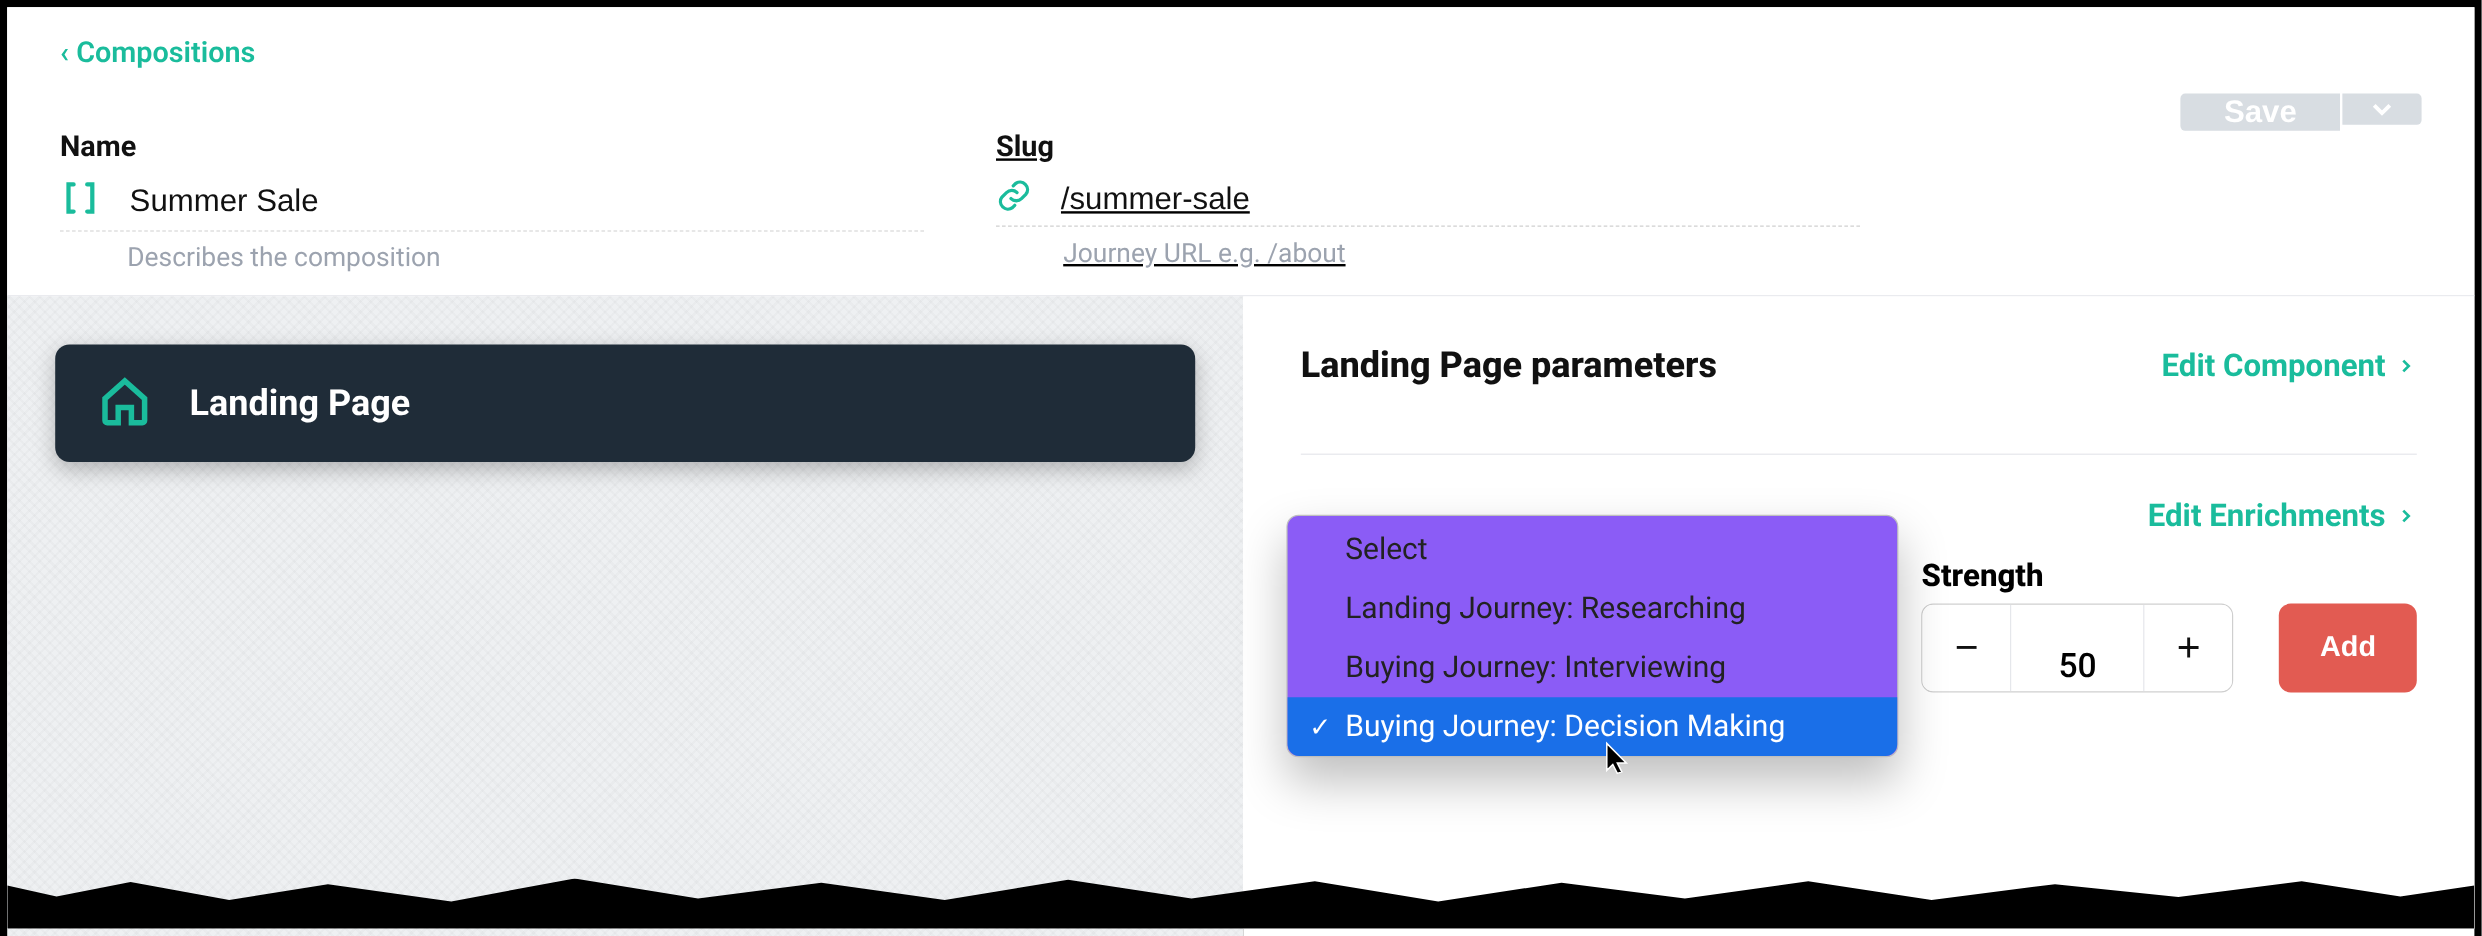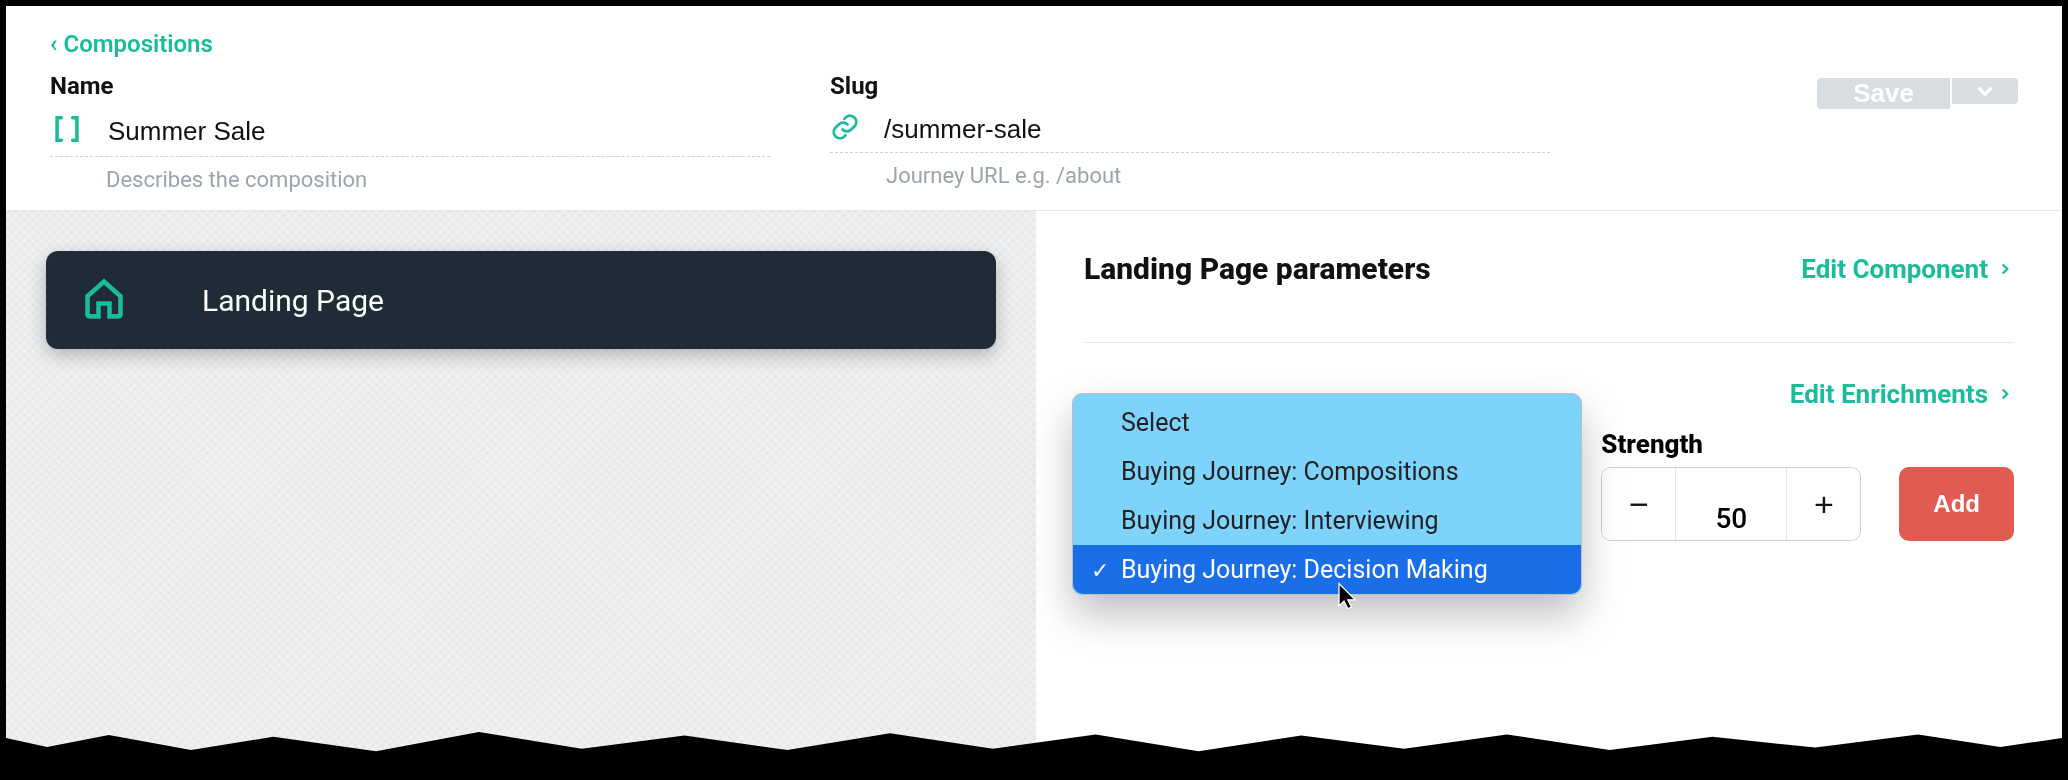--- a/index.html
+++ b/index.html
@@ -33,22 +33,22 @@
     gap: 6px;
     cursor: pointer;
   }
   .breadcrumb .chev { font-size: 24px; line-height: 1; }
   .header-row {
     display: flex;
     gap: 60px;
     margin-top: 14px;
     align-items: flex-start;
   }
-  .field-col { flex: 0 0 720px; }
-  .field-col.slug { flex: 0 0 720px; }
+  .field-col { flex: 0 0 720px; margin-top: 36px; }
+  .field-col.slug { flex: 0 0 720px; text-decoration: underline; }
   .spacer { flex: 1; }
   .field-label {
     font-weight: 700;
     font-size: 24px;
     color: #111;
     margin-bottom: 8px;
   }
   .field-input-row {
     display: flex;
     align-items: center;
@@ -125,21 +125,21 @@
     border-radius: 12px;
     height: 98px;
     display: flex;
     align-items: center;
     padding: 0 36px;
     gap: 32px;
     box-shadow: 0 6px 18px rgba(0,0,0,.25);
     cursor: pointer;
   }
   .card .home-icon svg { width: 44px; height: 44px; stroke: #1abc9c; stroke-width: 2.5; fill: none; }
-  .card .title { font-weight: 400; font-size: 30px; margin-left: 44px; }
+  .card .title { font-weight: 700; font-size: 30px; }
 
   .right-pane { flex: 1; background: #fff; padding: 40px 48px 0 48px; position: relative; }
 
   .panel-header-row { display: flex; justify-content: space-between; align-items: center; }
   .panel-title { font-weight: 800; font-size: 30px; color: #111; }
   .panel-link {
     color: #1abc9c;
     font-weight: 700;
     font-size: 26px;
     display: inline-flex;
@@ -204,21 +204,21 @@
     cursor:pointer;
     align-self:flex-end;
   }
 
   
   .dropdown {
     position:absolute;
     left: 36px;
     top: 182px;
     width: 510px;
-    background:#7dd3fc;
+    background:#8b5cf6;
     border:1px solid #bfbfbf;
     border-radius:10px;
     box-shadow: 0 20px 40px rgba(0,0,0,.25);
     z-index:10;
   }
   .dropdown-item {
     padding: 10px 28px 10px 48px;
     font-size:25px;
     color:#222;
     position:relative;
@@ -356,21 +356,21 @@
           <svg viewBox="0 0 24 24">
               <path d="M9 6l6 6-6 6"></path>
             </svg>
         </div>
       </div>
 
       <div class="select-underlay"></div>
 
       <div class="dropdown">
         <div class="dropdown-item">Select</div>
-        <div class="dropdown-item">Buying Journey: Compositions</div>
+        <div class="dropdown-item">Landing Journey: Researching</div>
         <div class="dropdown-item">Buying Journey: Interviewing</div>
         <div class="dropdown-item selected">Buying Journey: Decision Making</div>
       </div>
 
       <span class="cursor">
         <svg viewBox="0 0 20 24">
             <path d="M2 2l0 18 4-4 3 6 3-1-3-6 6 0z" fill="#000" stroke="#fff" stroke-width="1"></path>
           </svg>
       </span>
 

